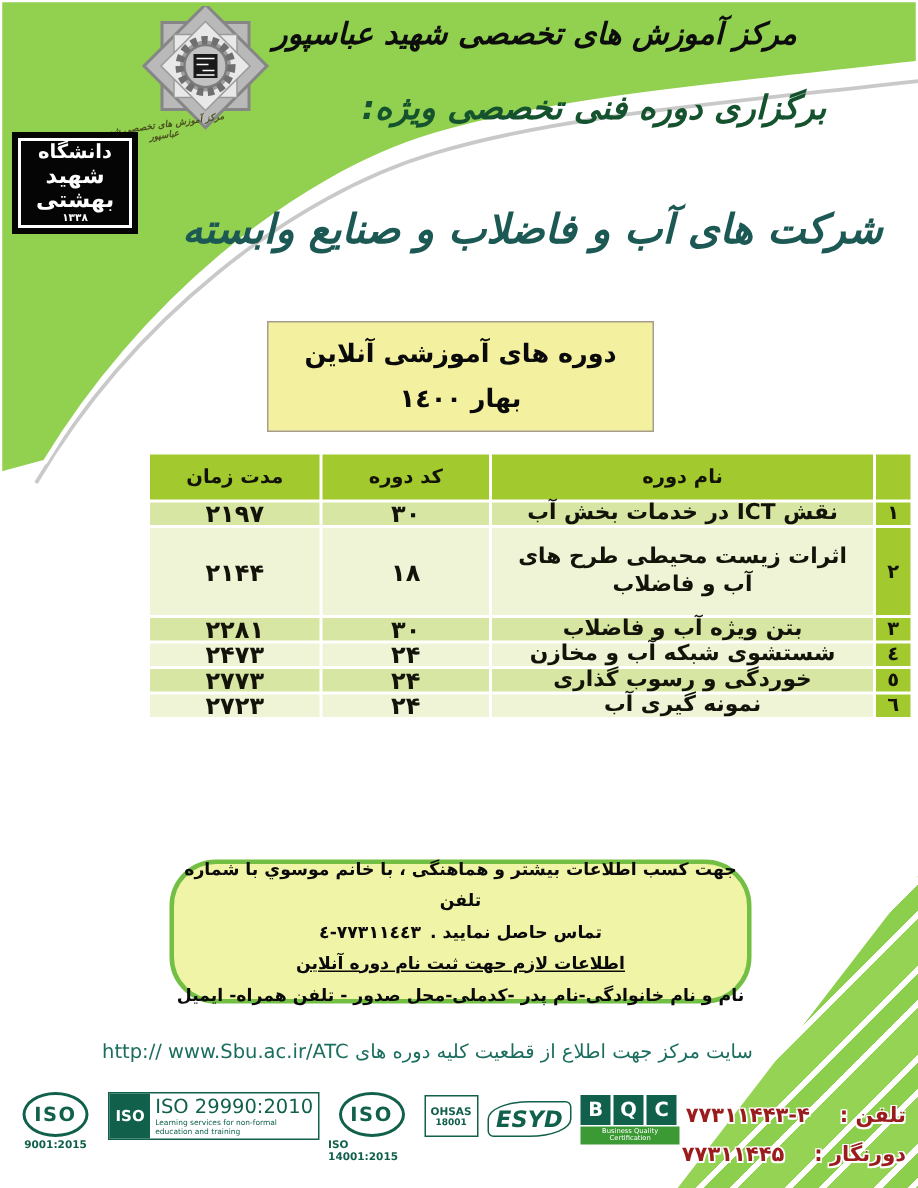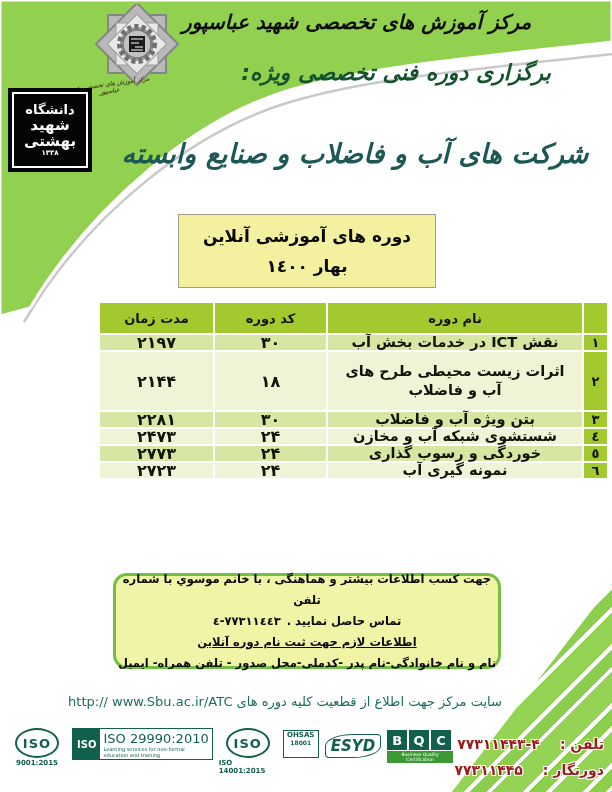--- a/index.html
+++ b/index.html
@@ -12,21 +12,21 @@
   .swoosh{position:absolute;left:0;top:0;z-index:1;}
   
   .emblem{position:absolute;left:92px;top:4px;z-index:3;}
   .emblem-caption{
     position:absolute;left:66px;top:80px;width:86px;z-index:3;
     font-size:6px;line-height:7px;color:#4c521f;text-align:center;
     transform:rotate(-8deg);font-style:italic;font-weight:bold;
   }
   
   .sbu-logo{
-    position:absolute;left:8px;top:88px;width:84px;height:84px;z-index:3;
+    position:absolute;left:8px;top:88px;width:84px;height:68px;z-index:3;
     background:#050505;box-sizing:border-box;padding:4px;
   }
   .sbu-logo-inner{
     width:100%;height:100%;box-sizing:border-box;border:2px solid #fff;
     display:flex;flex-direction:column;align-items:center;justify-content:center;
     color:#fff;font-weight:bold;
   }
   .sbu-logo-inner .l1{font-size:13px;line-height:15px;}
   .sbu-logo-inner .l2{font-size:15px;line-height:16px;}
   .sbu-logo-inner .l3{font-size:15px;line-height:16px;}
@@ -69,21 +69,21 @@
   .hdr{background:#a2ca2e;height:30px;font-size:13px;direction:rtl;}
   .numcol{background:#a2ca2e;font-size:13px;}
   .row-a{background:#d7e7a3;}
   .row-b{background:#eff4d7;}
   .c-code,.c-dur{font-size:16px;}
   .c-name{font-size:14.5px;direction:rtl;line-height:19px;padding:2px 6px;}
   .h32{height:15px;} .h58{height:58px;}
   
   .contact-box{
     position:absolute;left:113px;top:573px;width:388px;height:96px;z-index:2;
-    background:#f0f4a6;border:3px solid #72bf44;border-radius:14px;
+    background:#f0f4a6;border:3px solid #72bf44;border-radius:31px;
     box-sizing:border-box;display:flex;flex-direction:column;
     align-items:center;justify-content:center;
     font-weight:bold;color:#0a0a0a;
   }
   .contact-box .cl{font-size:11.5px;line-height:21px;direction:rtl;text-align:center;}
   .contact-box .cl2{display:flex;direction:ltr;gap:6px;align-items:baseline;}
   .contact-box .cl3{text-decoration:underline;}
   
   .website-line{
     position:absolute;left:55px;top:694px;width:460px;z-index:2;
@@ -107,21 +107,21 @@
   }
   .iso-box .left{
     background:#11604c;color:#fff;font-weight:bold;font-size:10px;
     display:flex;align-items:center;padding:0 4px;
   }
   .iso-box .right{padding:1px 3px;display:flex;flex-direction:column;justify-content:center;}
   .iso-box .right .a{font-size:13px;font-weight:normal;}
   .iso-box .right .b{font-size:5px;}
   .ohsas{
     border:1px solid #11604c;width:34px;height:26px;margin-top:2px;
-    display:flex;flex-direction:column;align-items:center;
+    display:flex;flex-direction:column;align-items:center;justify-content:center;
     font-weight:bold;
   }
   .ohsas .a{font-size:7px;} .ohsas .b{font-size:6px;}
   .esyd{
     font-size:15px;font-weight:bold;font-style:italic;margin-top:6px;
     border:1px solid #11604c;border-radius:50% 4px 50% 4px;padding:2px 5px;
   }
   .bqc{display:flex;flex-direction:column;width:66px;margin-top:2px;}
   .bqc .letters{display:flex;gap:2px;}
   .bqc .letters span{

